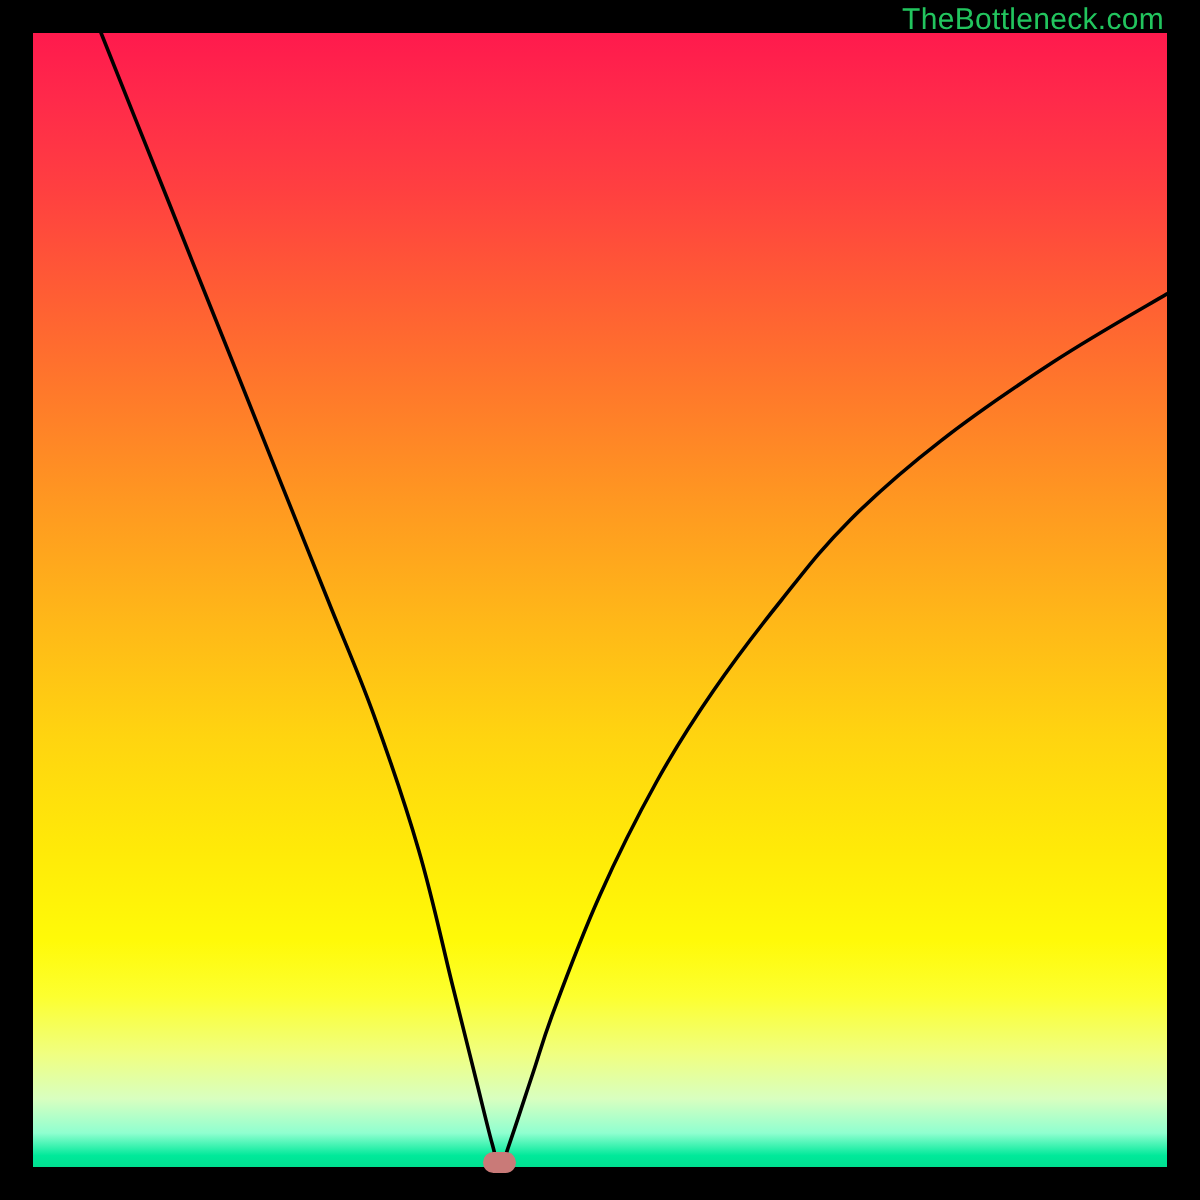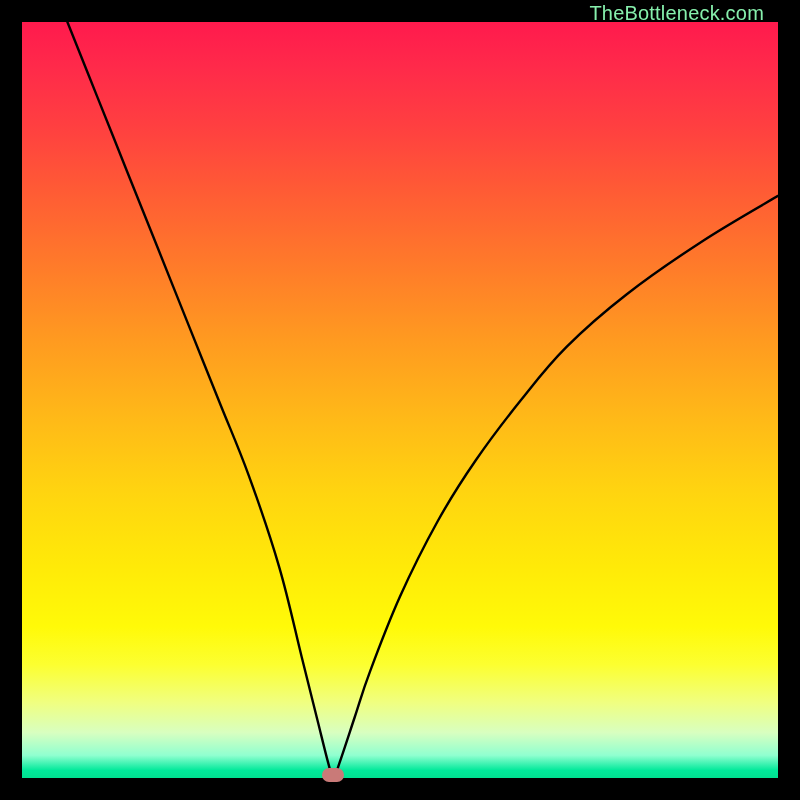--- a/index.html
+++ b/index.html
@@ -37,22 +37,22 @@
       #f0ff80 90%,
       #d8ffc0 94%,
       #90ffd0 97%,
       #00e99a 99%,
       #00e090 100%
     );
   }
   .watermark {
     position: absolute;
     top: 2px;
-    right: 36px;
-    color: #86efac;
+    right: 24px;
+    color: #22c55e;
     font-size: 20px;
     font-weight: 500;
     letter-spacing: 0.2px;
     z-index: 10;
   }
   svg.curve {
     position: absolute;
     left: 0;
     top: 0;
     width: 756px;

